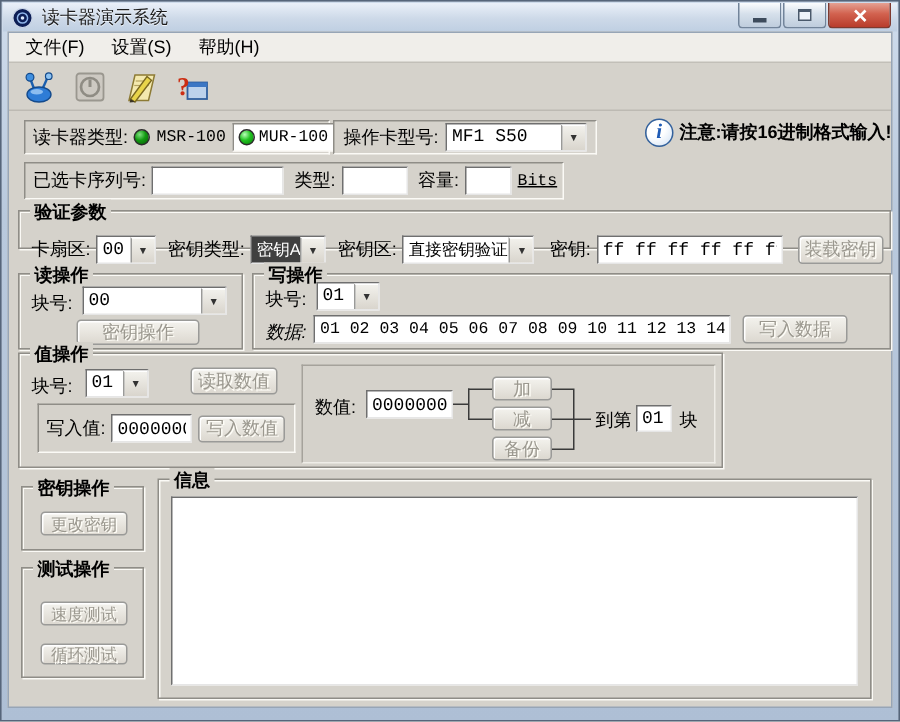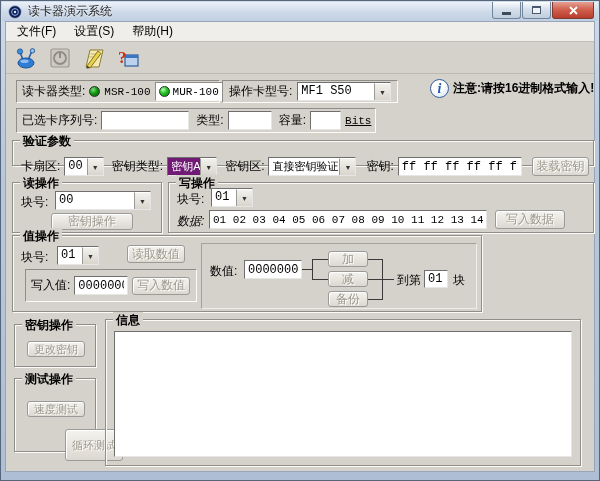--- a/index.html
+++ b/index.html
@@ -36,21 +36,21 @@
   .group { position:absolute; border:1px solid #8f8d87; box-shadow:inset 1px 1px 0 #fbfaf6, 1px 1px 0 #fbfaf6; }
   .legend { position:absolute; top:-8px; left:7px; background:#d5d2cb; padding:0 3px; font-weight:bold; white-space:nowrap; }
   .tfield { background:#fff; border:1px solid; border-color:#6f6f6f #e6e6e6 #e6e6e6 #6f6f6f; height:19px; padding:1px 3px; font-size:12px; outline:none; }
   input.tfield { font-family:"Liberation Mono","DejaVu Sans Mono",monospace; }
 
   .combo { display:flex; background:#fff; border:1px solid; border-color:#6f6f6f #e6e6e6 #e6e6e6 #6f6f6f; height:19px; align-items:stretch; }
   .combo .ctext { flex:1; padding:1px 3px; overflow:hidden; white-space:nowrap; }
   .combo .ca { width:16px; background:linear-gradient(#f2f1ec,#d9d5cd); border-left:1px solid #9a9a98; border-top:1px solid #fff;
     display:flex; align-items:center; justify-content:center; }
   .combo .ca::after { content:"▼"; font-size:7px; color:#333; }
-  .sel { background:#701a75; color:#fff; }
+  .sel { background:#404040; color:#fff; }
 
   .btn { display:flex; align-items:center; justify-content:center; background:linear-gradient(#f4f3ee,#dcd8d0);
     border:1px solid #9a9a98; border-radius:3px; box-shadow:inset 1px 1px 0 #fff; color:#9b988f; text-shadow:1px 1px 0 #fffef8;
     font-size:12px; white-space:nowrap; }
 
   .led { width:11px; height:11px; border-radius:50%; border:1px solid #2c2c2c; flex-shrink:0;
     background:radial-gradient(circle at 35% 30%, #b9ffb9, #21c321 45%, #0a7c0a); }
   .lbl { white-space:nowrap; }
 
   .row-flex { display:flex; align-items:center; }
@@ -254,21 +254,21 @@
       </div>
 
       <div class="group" style="left:8px;top:250px;width:82px;height:43px;">
         <span class="legend">密钥操作</span>
         <div class="btn" style="position:absolute;left:12px;top:16px;width:58px;height:16px;font-size:11px;">更改密钥</div>
       </div>
 
       <div class="group" style="left:8px;top:304px;width:82px;height:74px;">
         <span class="legend">测试操作</span>
         <div class="btn" style="position:absolute;left:12px;top:22px;width:58px;height:16px;font-size:11px;">速度测试</div>
-        <div class="btn" style="position:absolute;left:12px;top:50px;width:58px;height:32px;font-size:11px;margin-left:38px;">循环测试</div>
+        <div class="btn" style="position:absolute;left:12px;top:50px;width:58px;height:14px;font-size:11px;">循环测试</div>
       </div>
 
       <div class="group" style="left:99px;top:245px;width:476px;height:147px;">
         <span class="legend">信息</span>
         <textarea class="infobox" style="left: 8px; top: 11px; width: 458px; height: 126px;"></textarea>
       </div>
 
     </div>
   </div>
 </div>

